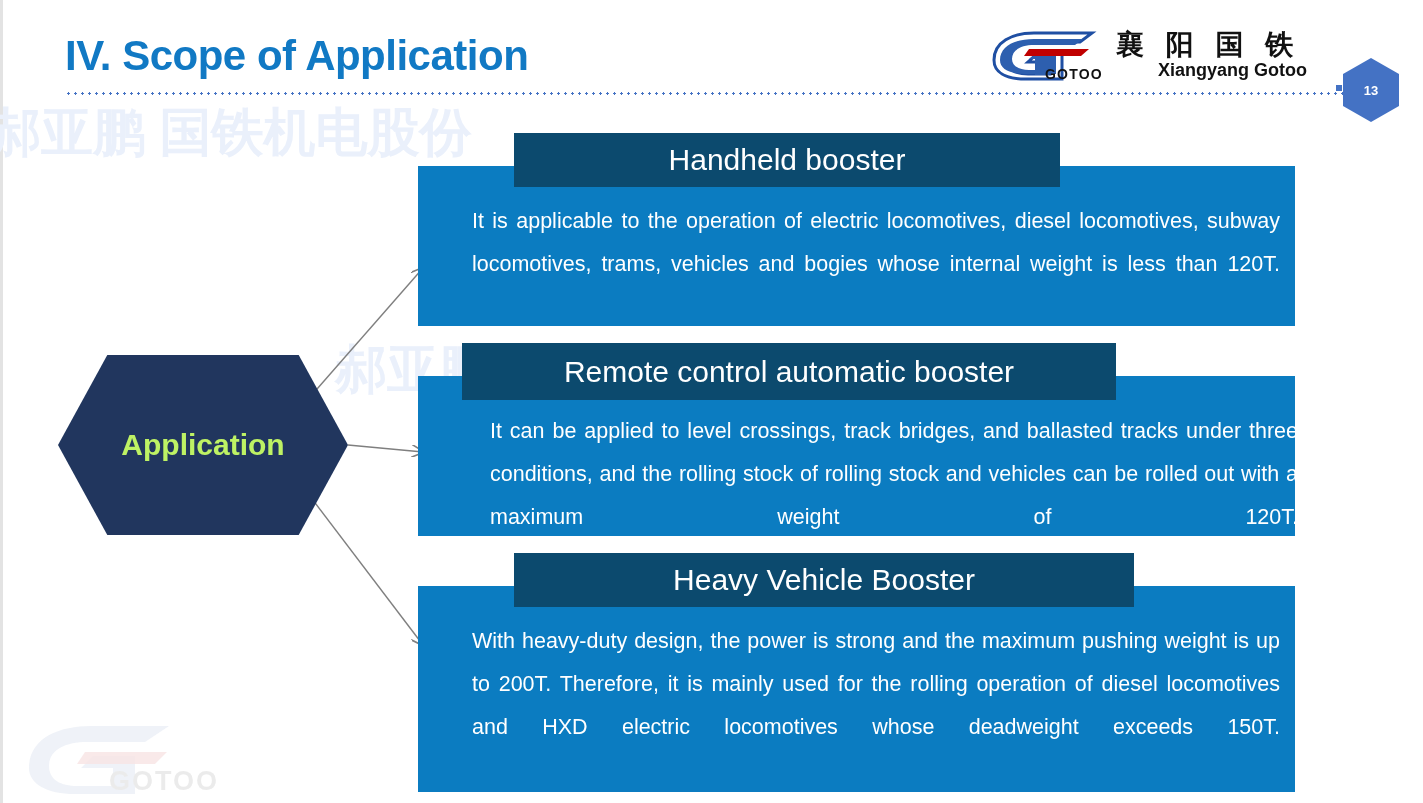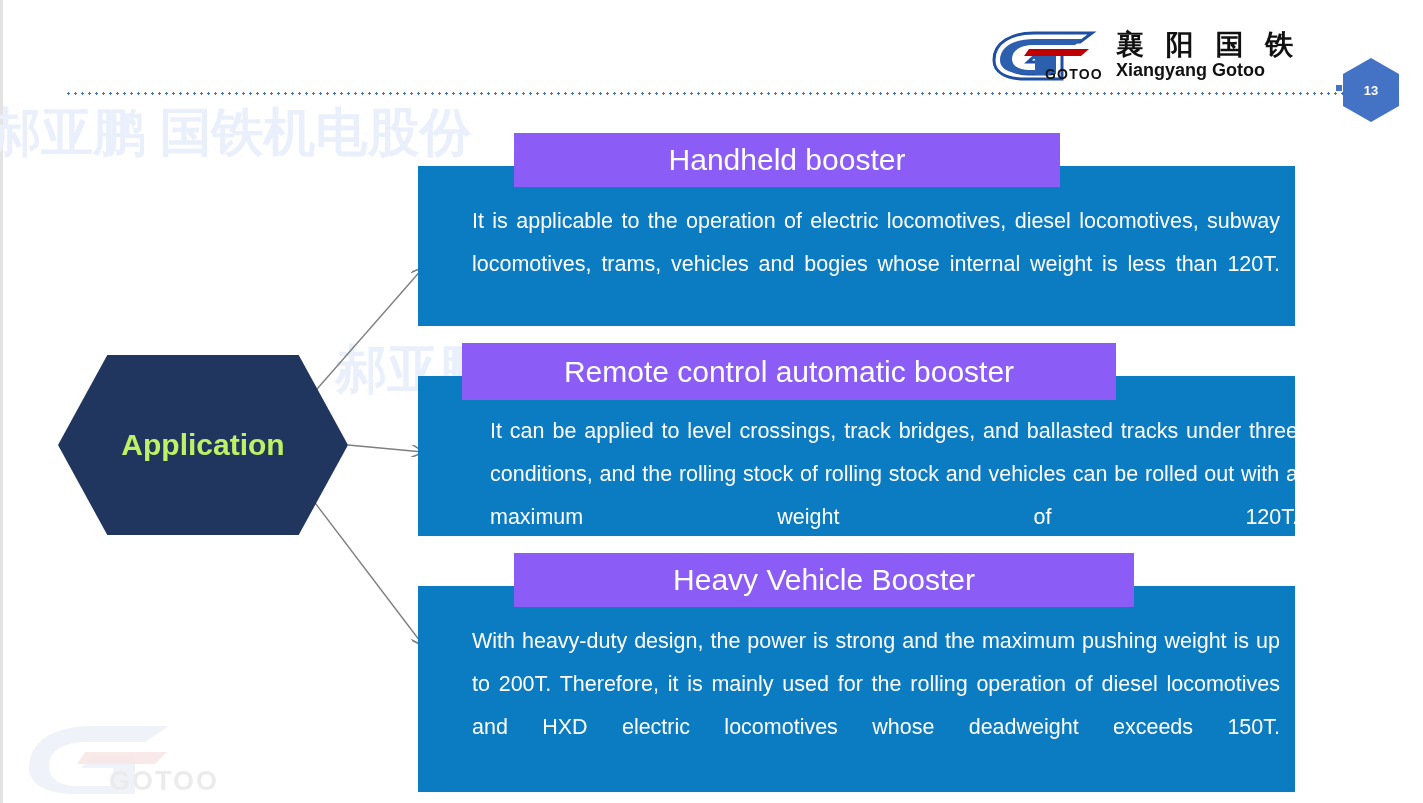--- a/index.html
+++ b/index.html
@@ -51,21 +51,21 @@
 
   .brand { position:absolute; left:985px; top:26px; height:58px; display:flex; align-items:center; z-index:6; }
   .brand-mark { position:relative; width:118px; height:52px; }
   .brand-cn { margin-left:10px; display:flex; flex-direction:column; align-items:flex-start; }
   .brand-cn-top {
     font-size:28px; font-weight:700; color:#111; letter-spacing:7px;
     line-height:30px; white-space:nowrap;
   }
   .brand-cn-bot {
     font-size:18px; font-weight:700; color:#111; letter-spacing:0px;
-    line-height:20px; white-space:nowrap;
+    line-height:20px; white-space:nowrap;margin-left:42px;
   }
 
   .pagebadge {
     position:absolute; left:1338px; top:57px; width:60px; height:66px; z-index:7;
   }
   .pagebadge .num {
     position:absolute; inset:0;
     display:flex; align-items:center; justify-content:center;
     color:#fff; font-size:13px; font-weight:700;
   }
@@ -86,21 +86,21 @@
 
   
   .arrows { position:absolute; left:0; top:0; width:1423px; height:803px; z-index:3; }
 
   
   .card { position:absolute; z-index:4; }
   .card .body {
     position:absolute; background:#0b7cc1;
   }
   .card .head {
-    position:absolute; background:#8b5cf6;
+    position:absolute; background:#0c4a6e;
     display:flex; align-items:center; justify-content:center;
     color:#fff; font-size:30px; font-weight:400;
     z-index:2; white-space:nowrap;
   }
   .card .text {
     position:absolute; color:#ffffff;
     font-size:21.5px; line-height:43px;
     text-align:justify; text-justify:inter-word;
     z-index:3;
     margin-left:19px;
@@ -130,20 +130,21 @@
   <div class="wm wm-1">郝亚鹏  国铁机电股份</div>
   <div class="wm wm-2">郝亚鹏  国铁机电股份</div>
   <div class="wm wm-3">郝亚鹏  国铁机电股份</div>
 
   <svg class="wm-logo" viewBox="0 0 200 80">
     <path d="M12 52 C12 22 42 10 74 10 L152 10 L128 26 L70 26 C48 26 32 34 32 50 C32 64 44 70 60 70 L96 70 L96 52 L64 52 L76 40 L118 40 L118 78 L58 78 C30 78 12 68 12 52 Z" fill="#ccd6e8" opacity=".65"></path>
     <path d="M68 36 L150 36 L138 48 L60 48 Z" fill="#f0c9c9" opacity=".8"></path>
     <text x="92" y="74" font-family="Liberation Sans, sans-serif" font-size="27" font-weight="700" fill="#d9d9d9" letter-spacing="2">GOTOO</text>
   </svg>
 
+  <div class="title">IV. Scope of Application</div>
   <div class="dotline"></div>
 
   <div class="brand">
     <div class="brand-mark">
       <svg viewBox="0 0 118 52" width="118" height="52">
         <path d="M6 31 C6 13 24 4 46 4 L104 4 L92 13 L46 13 C30 13 18 19 18 30 C18 40 27 45 40 45 L62 45 L62 33 L40 33 L49 25 L74 25 L74 50 L38 50 C17 50 6 43 6 31 Z" fill="none" stroke="#1f4fa3" stroke-width="3"></path>
         <path d="M12 31 C12 17 27 10 46 10 L95 10 L87 16 L46 16 C33 16 24 21 24 30 C24 37 31 41 41 41 L56 41 L56 30 L41 30 L47 25 L68 25 L68 45 L39 45 C21 45 12 40 12 31 Z" fill="#2d5faf"></path>
         <path d="M41 20 L101 20 L93 27 L36 27 Z" fill="#c00000"></path>
         <path d="M47 27 L61 27 L61 46 L47 46 Z" fill="#2d5faf"></path>
         <text x="57" y="50" font-family="Liberation Sans, sans-serif" font-size="14" font-weight="700" fill="#111" letter-spacing="1.2">GOTOO</text>

